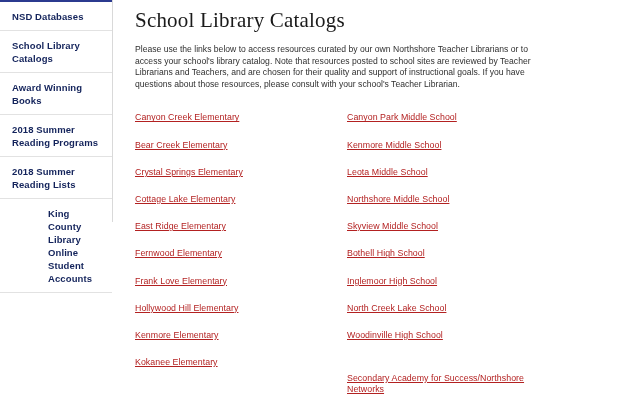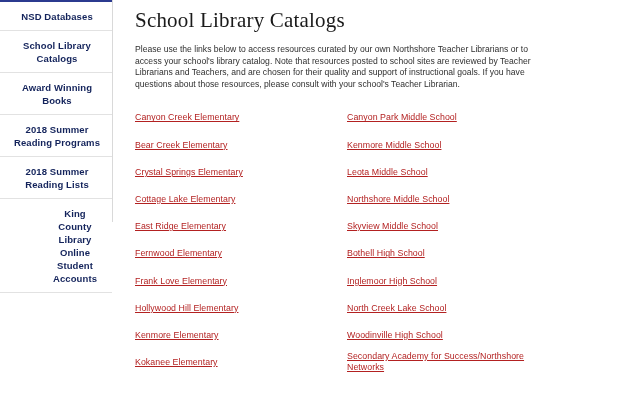--- a/index.html
+++ b/index.html
@@ -56,21 +56,20 @@
     border-bottom: 1px solid #e2e2e2;
     padding-left: 48px;
   }
   .sidebar-item-label {
     display: block;
     text-decoration: none;
     color: #13235b;
   }
   .sidebar-item.active .sidebar-item-label {
     font-weight: bold;
-    text-align: center;
   }
 
   
   .main {
     flex: 1;
     box-sizing: border-box;
     padding: 8px 14px 0 22px;
   }
   .page-title {
     font-family: "Liberation Serif", serif;
@@ -108,20 +107,21 @@
   .link-item a {
     color: #b32121;
     text-decoration: underline;
     font-size: 8.8px;
     line-height: 11px;
     letter-spacing: 0.05px;
   }
   .link-item.two-line a {
     display: inline-block;
     max-width: 200px;
+    margin-top: 22px;
   }
   
 </style>
 </head>
 <body>
 
 <div class="page">
 
   <nav class="sidebar">
     <div class="sidebar-top-rule"></div>

